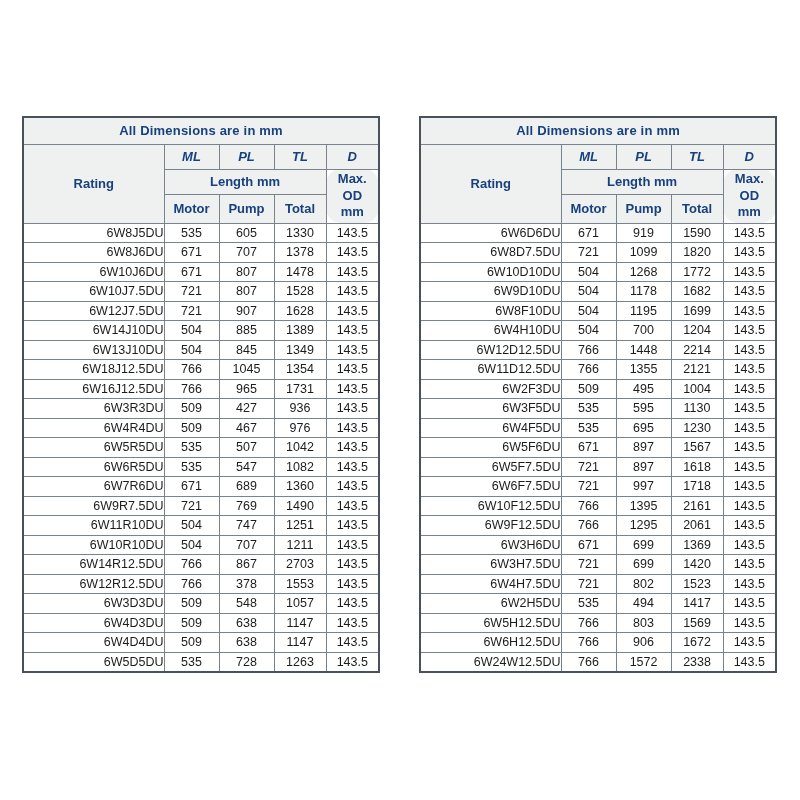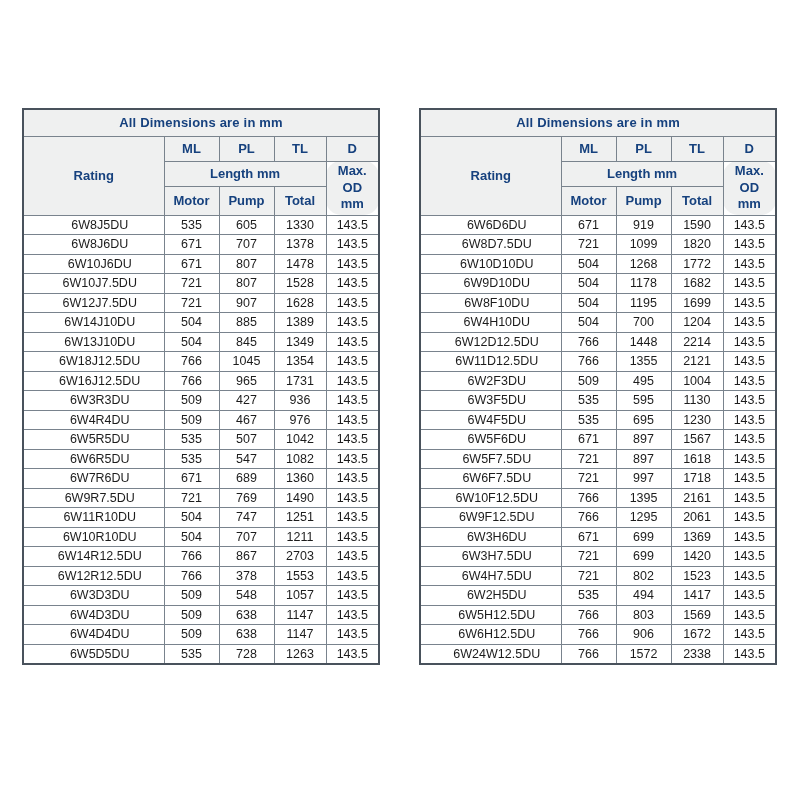--- a/index.html
+++ b/index.html
@@ -12,21 +12,21 @@
     font-family: "Liberation Sans", sans-serif;
   }
   .page {
     position: relative;
     width: 800px;
     height: 800px;
     background: #ffffff;
   }
   .tables-wrap {
     position: absolute;
-    top: 108px;
+    top: 116px;
     left: 22px;
     display: flex;
     gap: 39px;
   }
   table.dim-table {
     border-collapse: collapse;
     table-layout: fixed;
     width: 356px;
     border: 2px solid #49525c;
   }
@@ -39,40 +39,40 @@
   table.dim-table thead th {
     background: #eff0f0;
     color: #16417e;
     font-weight: bold;
     font-size: 13px;
     text-align: center;
     vertical-align: middle;
   }
   th.title-cell { height: 27px; font-size: 13px; letter-spacing: 0.2px; }
   th.rating-cell-h { font-size: 14px; }
-  th.abbr-cell { height: 25px; }
+  th.abbr-cell { height: 25px; font-style: italic; }
   th.group-cell { height: 25px; }
   th.sub-cell { height: 29px; }
   th.maxod-cell {
     white-space: pre-line;
     line-height: 1.3;
     font-size: 12.5px;
     border-radius: 15px;
   }
   
   table.dim-table tbody td {
     background: #ffffff;
     color: #1c1c1c;
     font-size: 12.5px;
     height: 19.5px;
     text-align: center;
     vertical-align: middle;
   }
   table.dim-table tbody td.rating {
-    text-align: center;
+    text-align: right;
     padding-left: 12px;
   }
 </style>
 </head>
 <body>
 
 <div class="page">
   <div class="tables-wrap">
 
     <table class="dim-table">

